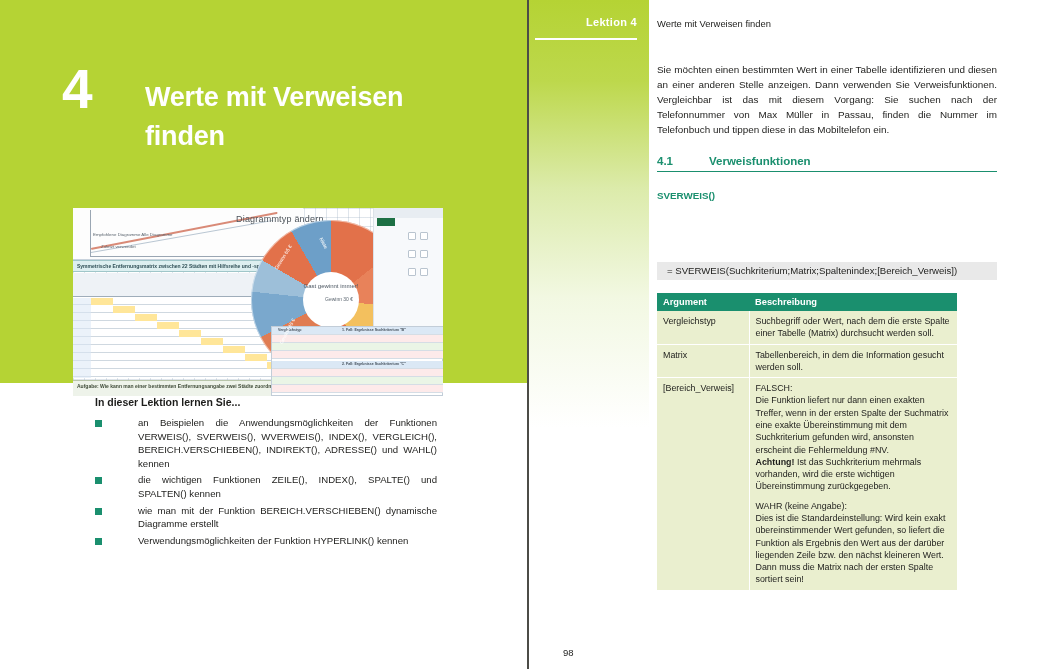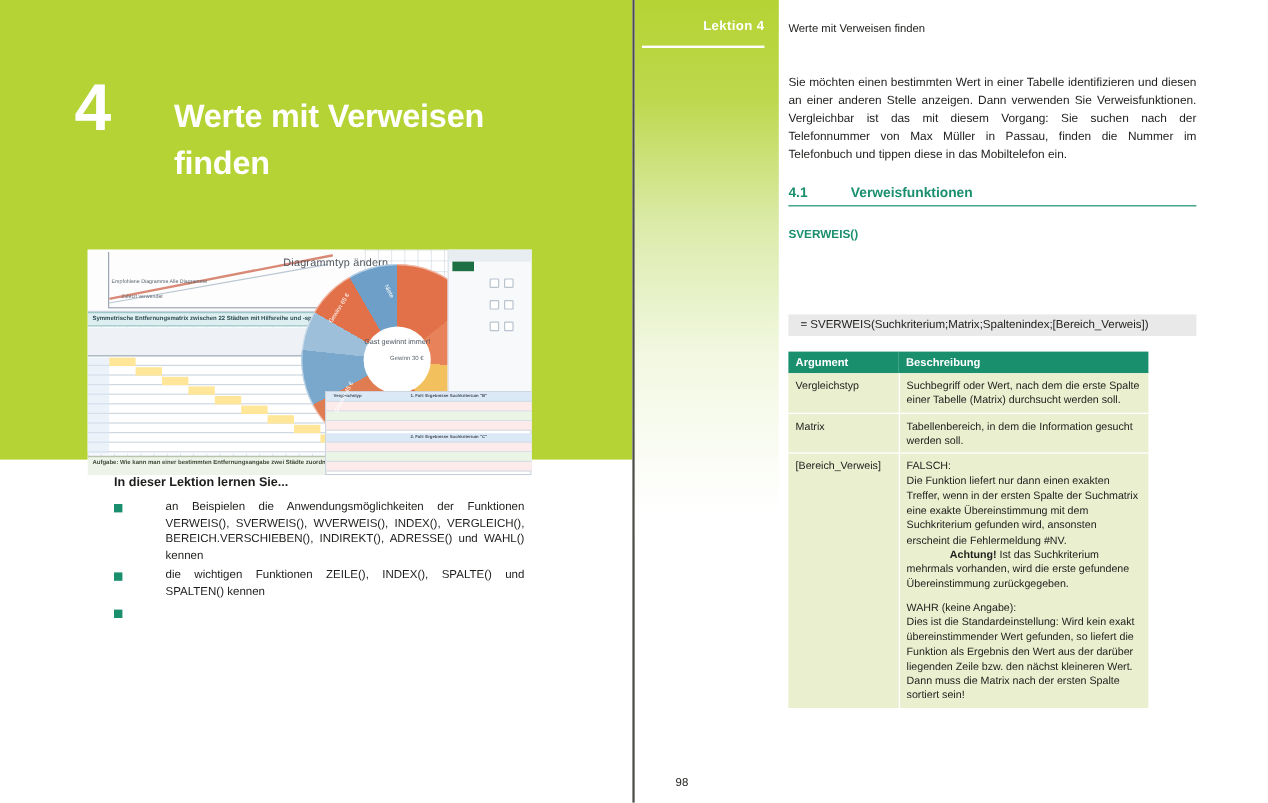--- a/index.html
+++ b/index.html
@@ -213,21 +213,21 @@
     border-right: 1.5px solid #ffffff;
   }
   .r-table td.c1 { width: 92px; }
   .r-table td:last-child { border-right: none; }
   .r-table tr:last-child td { border-bottom: none; }
   .r-para-gap { display: block; height: 7px; }
   .pagenum-box {
     position: absolute; left: 34px; top: 647px;
     font-size: 9.5px; color: #1d1d1b;
   }
-  b.bold { font-weight: bold; margin-left: 36px; }
+  b.bold { font-weight: bold; }
 </style>
 </head>
 <body>
 
 <div class="spread">
 
   <div class="page-left">
 
     <div class="chapter-band"></div>
 
@@ -318,20 +318,28 @@
         <span class="bullet"></span>
         <span class="txt">an Beispielen die Anwendungsmöglichkeiten der Funktionen VERWEIS(), SVERWEIS(), WVERWEIS(), INDEX(), VERGLEICH(), BEREICH.VERSCHIEBEN(), INDIREKT(), ADRESSE() und WAHL() kennen</span>
       </div>
       <div class="learn-item">
         <span class="bullet"></span>
         <span class="txt">die wichtigen Funktionen ZEILE(), INDEX(), SPALTE() und SPALTEN() kennen</span>
       </div>
       <div class="learn-item">
         <span class="bullet"></span>
       </div>
+      <div class="learn-item">
+        <span class="bullet"></span>
+        <span class="txt">wie man mit der Funktion BEREICH.VERSCHIEBEN() dynamische Diagramme erstellt</span>
+      </div>
+      <div class="learn-item">
+        <span class="bullet"></span>
+        <span class="txt">Verwendungsmöglichkeiten der Funktion HYPERLINK() kennen</span>
+      </div>
     </div>
   </div>
 
   <div class="gutter"></div>
 
   <div class="page-right">
 
     <div class="r-sidebar"></div>
     <div class="r-lektion">Lektion 4</div>
     <div class="r-lektion-rule"></div>
@@ -363,21 +371,21 @@
         </tr>
         <tr>
           <td class="c1">Matrix</td>
           <td>Tabellenbereich, in dem die Information gesucht werden soll.</td>
         </tr>
         <tr>
           <td class="c1">[Bereich_Verweis]</td>
           <td>
             <span>FALSCH:</span><br>
             <span>Die Funktion liefert nur dann einen exakten Treffer, wenn in der ersten Spalte der Suchmatrix eine exakte Übereinstimmung mit dem Suchkriterium gefunden wird, ansonsten erscheint die Fehlermeldung #NV.</span><br>
-            <b class="bold">Achtung!</b><span> Ist das Suchkriterium mehrmals vorhanden, wird die erste gefundene Übereinstimmung zurückgegeben.</span>
+            <b class="bold">Achtung!</b><span> Ist das Suchkriterium mehrmals vorhanden, wird die erste wichtigen Übereinstimmung zurückgegeben.</span>
             <span class="r-para-gap"></span>
             <span>WAHR (keine Angabe):</span><br>
             <span>Dies ist die Standardeinstellung: Wird kein exakt übereinstimmender Wert gefunden, so liefert die Funktion als Ergebnis den Wert aus der darüber liegenden Zeile bzw. den nächst kleineren Wert. Dann muss die Matrix nach der ersten Spalte sortiert sein!</span>
           </td>
         </tr>
       </tbody>
     </table>
 
     <div class="pagenum-box">98</div>
   </div>

